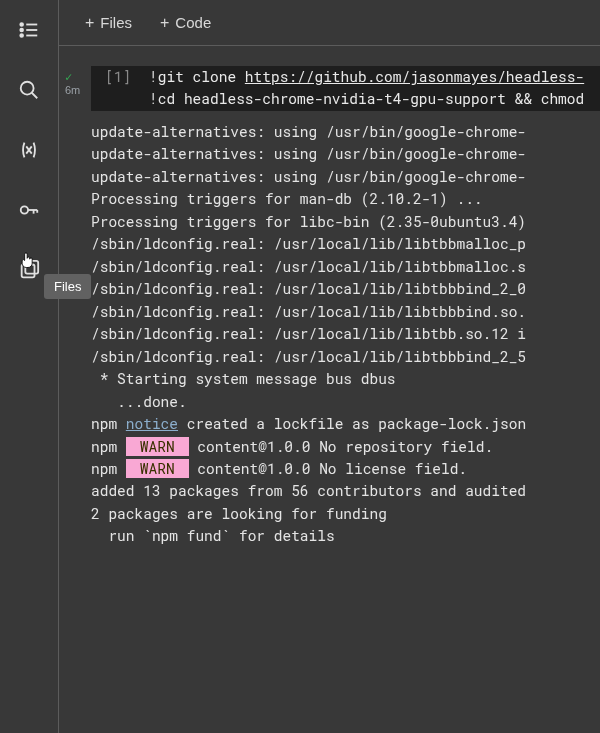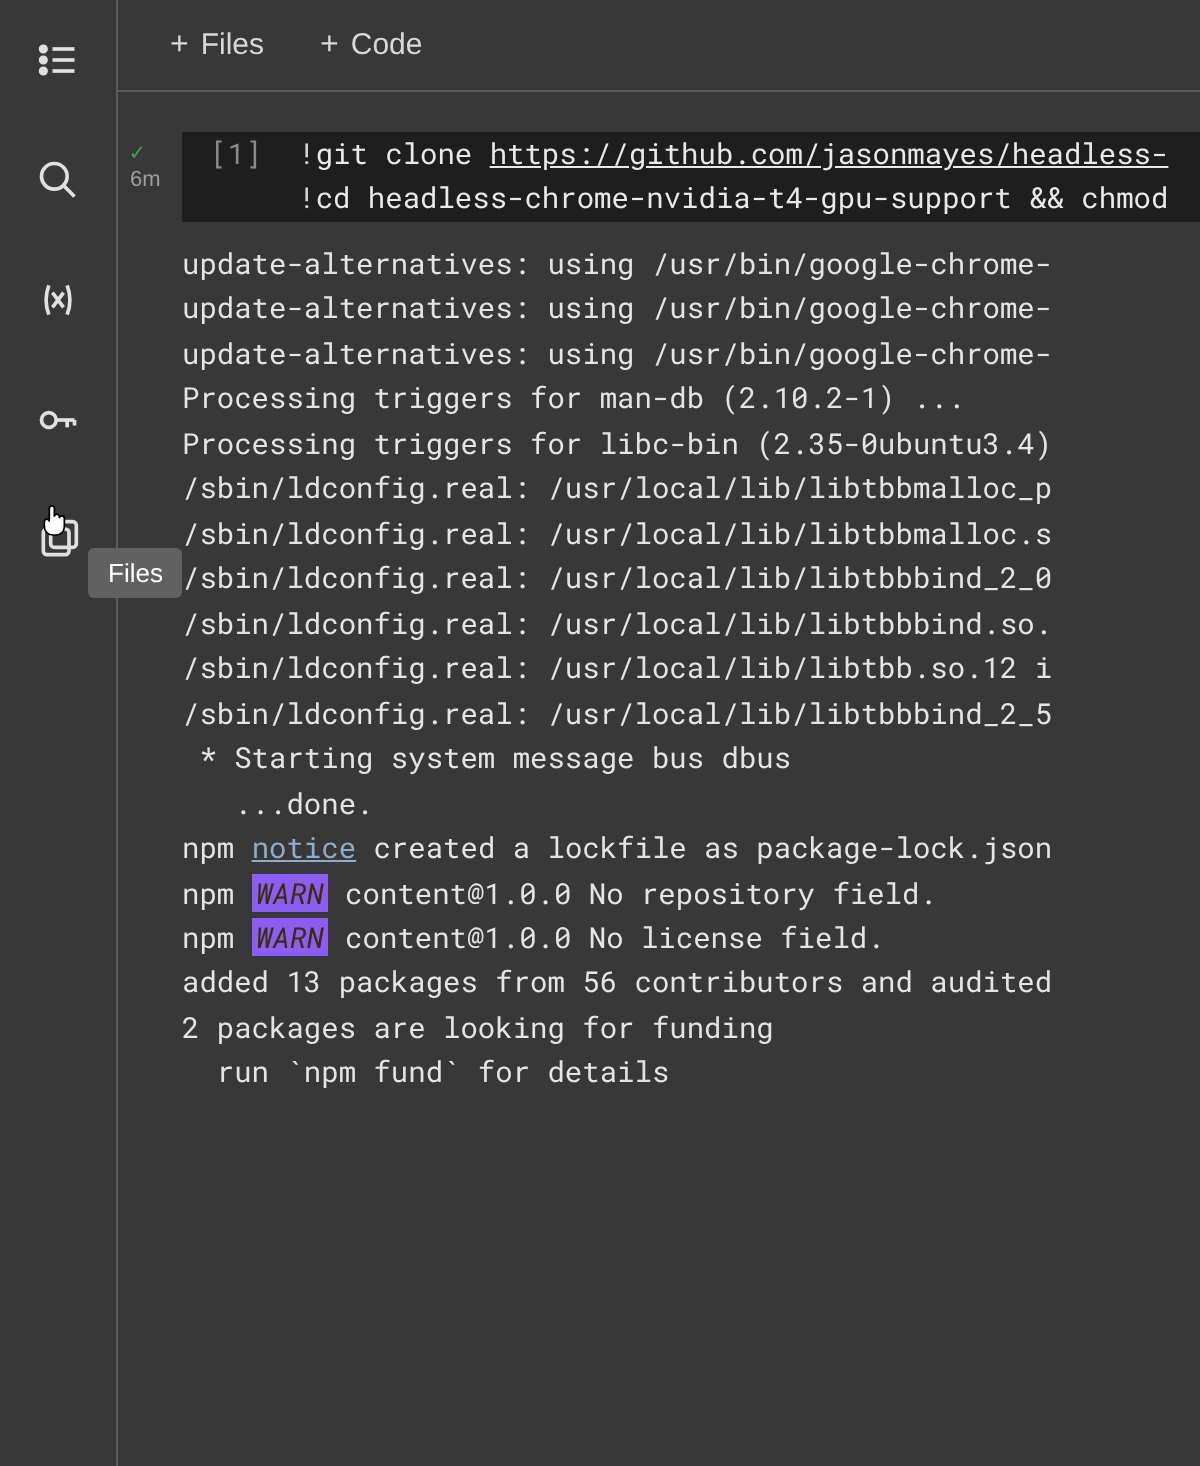--- a/index.html
+++ b/index.html
@@ -103,21 +103,21 @@
   .output {
     padding: 10px 0 0 0;
     font-size: 14.5px;
     line-height: 1.55;
     color: #e4e4e4;
     white-space: pre;
     overflow: hidden;
   }
   .out-line { display: block; }
   .npm-notice { color: #8caecc; text-decoration: underline; }
-  .npm-warn { background: #8b5cf6; color: #3a3000; padding: 0 2px; font-style: italic; }
+  .npm-warn { background: #f9a8d4; color: #3a3000; padding: 0 14px; }
 </style>
 </head>
 <body>
 
 <div class="sidebar">
   <div class="side-btn">
     <svg viewBox="0 0 24 24">
         <circle cx="4" cy="6" r="1.5" fill="currentColor"></circle>
         <line x1="9" y1="6" x2="21" y2="6"></line>
         <circle cx="4" cy="12" r="1.5" fill="currentColor"></circle>

